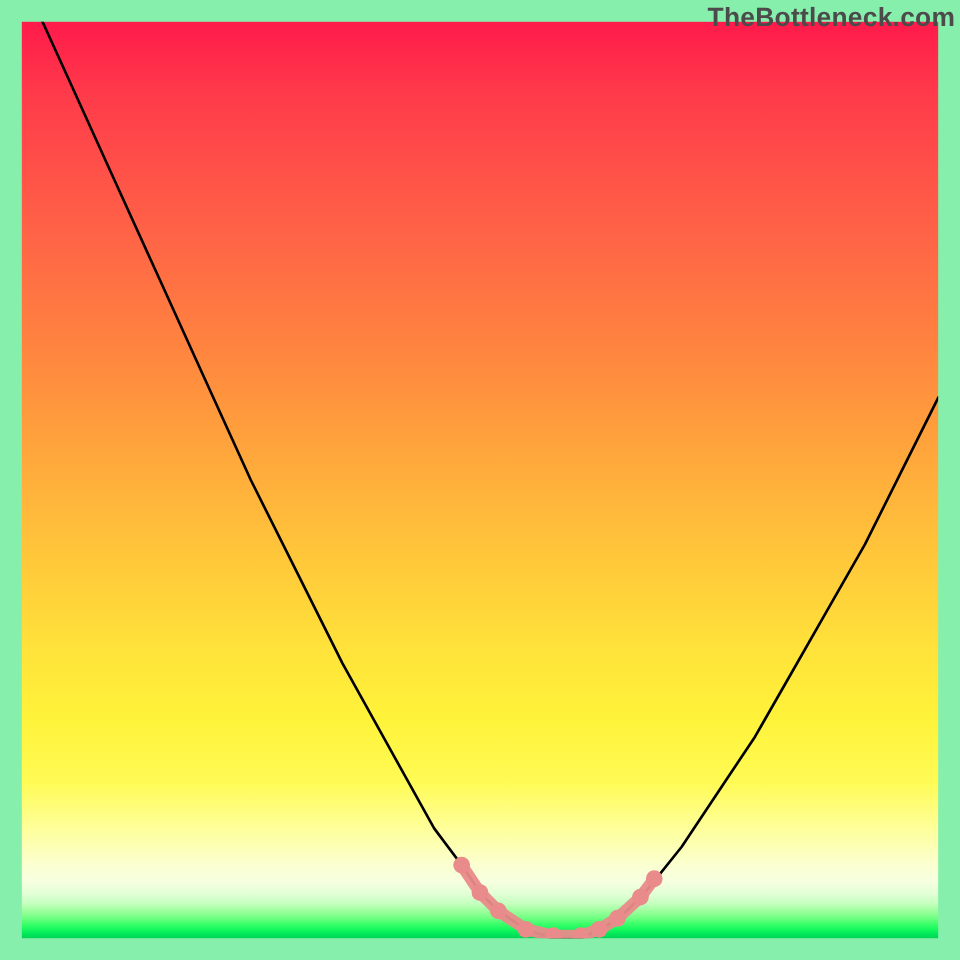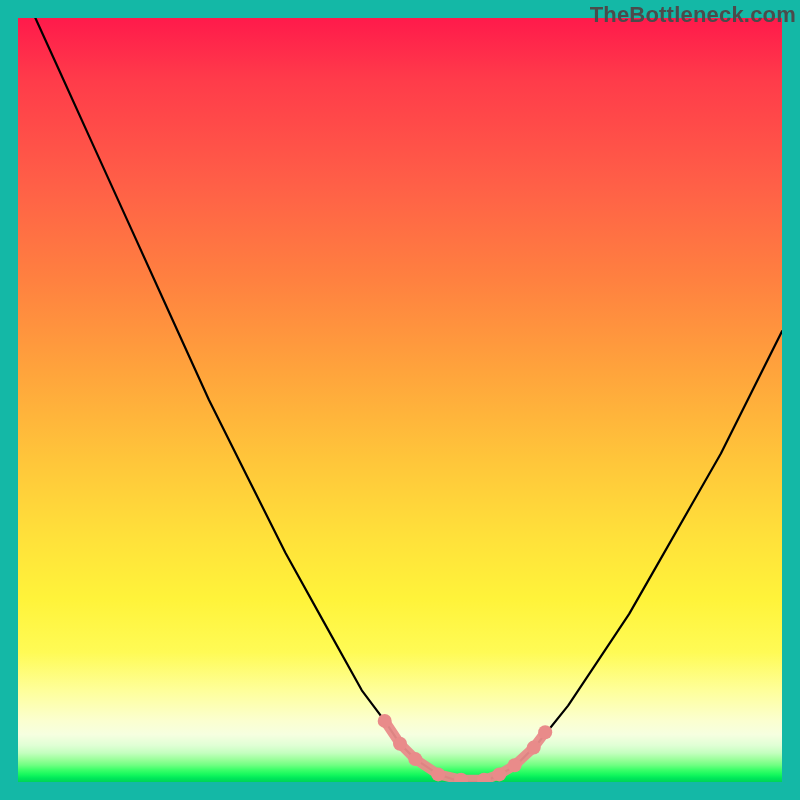--- a/index.html
+++ b/index.html
@@ -10,21 +10,21 @@
     background: #000;
     overflow: hidden;
     font-family: Arial, Helvetica, sans-serif;
   }
   .frame {
     position: absolute;
     left: 0;
     top: 0;
     width: 800px;
     height: 800px;
-    background: #14b8a6;
+    background: #86efac;
   }
   .plot {
     
     position: absolute;
     left: 18px;
     top: 18px;
     width: 764px;
     height: 764px;
     overflow: hidden;
   }

